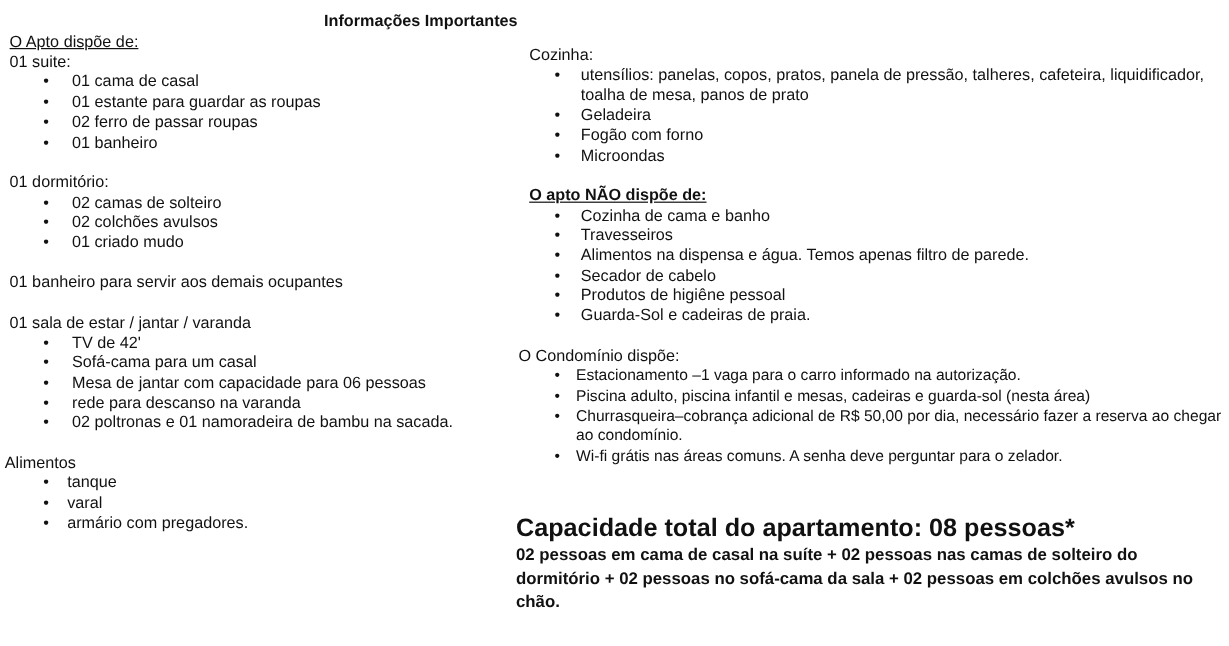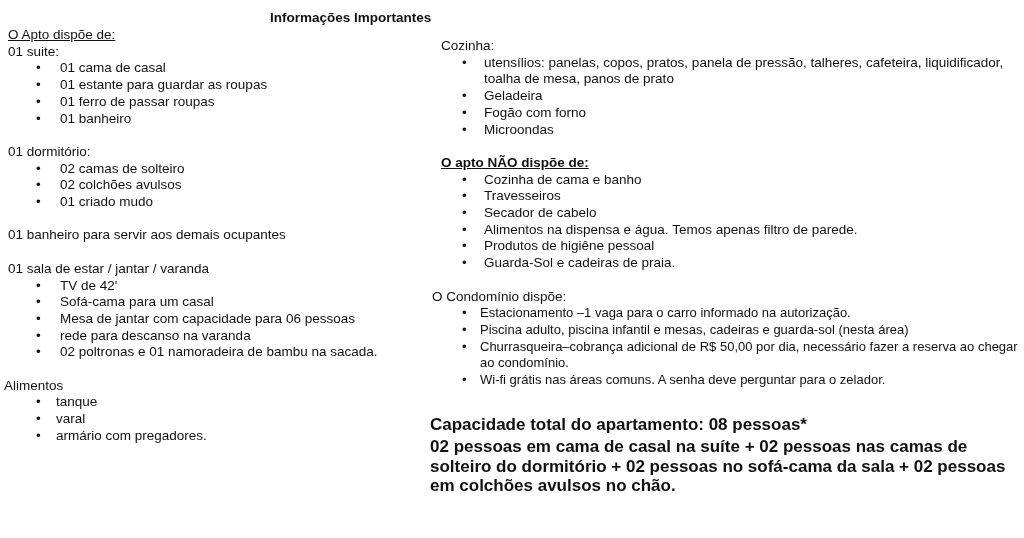--- a/index.html
+++ b/index.html
@@ -45,27 +45,27 @@
       content: "\2022";
       position: absolute;
       left: 28px;
       top: 0;
     }
     .gap { height: 16.7px; }
     .col-right li { padding-left: 52px; }
     .col-right li::before { left: 30px; }
     .cap-title {
       font-weight: bold;
-      font-size: 17px;
+      font-size: 21px;
       line-height: 24px;
-      margin-top: 0;
+      margin-top: 16px;
     }
     .cap-desc {
       font-weight: bold;
-      font-size: 17px;
+      font-size: 14px;
       line-height: 19.5px;
       width: 590px;
     }
     .cap-block {
       position: absolute;
       left: 430px;
       top: 413px;
       width: 594px;
     }
   </style>
@@ -74,21 +74,21 @@
 
 <div class="title">Informações Importantes</div>
 
 <div class="col col-left">
   <div class="heading-u">O Apto dispõe de:</div>
 
   <div class="group-label">01 suite:</div>
   <ul>
     <li>01 cama de casal</li>
     <li>01 estante para guardar as roupas</li>
-    <li>01 ferro de passar roupas</li>
+    <li>02 ferro de passar roupas</li>
     <li>01 banheiro</li>
   </ul>
   <div class="gap"></div>
 
   <div class="group-label">01 dormitório:</div>
   <ul>
     <li>02 camas de solteiro</li>
     <li>02 colchões avulsos</li>
     <li>01 criado mudo</li>
   </ul>
@@ -122,22 +122,22 @@
     <li>Geladeira</li>
     <li>Fogão com forno</li>
     <li>Microondas</li>
   </ul>
   <div class="gap"></div>
 
   <div class="group-label heading-bu" style="margin-left:9px">O apto NÃO dispõe de:</div>
   <ul>
     <li>Cozinha de cama e banho</li>
     <li>Travesseiros</li>
+    <li>Alimentos na dispensa e água. Temos apenas filtro de parede.</li>
     <li>Secador de cabelo</li>
-    <li>Alimentos na dispensa e água. Temos apenas filtro de parede.</li>
     <li>Produtos de higiêne pessoal</li>
     <li>Guarda-Sol e cadeiras de praia.</li>
   </ul>
   <div class="gap"></div>
 
   <div class="group-label">O Condomínio dispõe:</div>
   <ul style="font-size:13px">
     <li style="padding-left:48px">Estacionamento –1 vaga para o carro informado na autorização.</li>
     <li style="padding-left:48px">Piscina adulto, piscina infantil e mesas, cadeiras e guarda-sol (nesta área)</li>
     <li style="padding-left:48px">Churrasqueira–cobrança adicional de R$ 50,00 por dia, necessário fazer a reserva ao chegar ao condomínio.</li>

